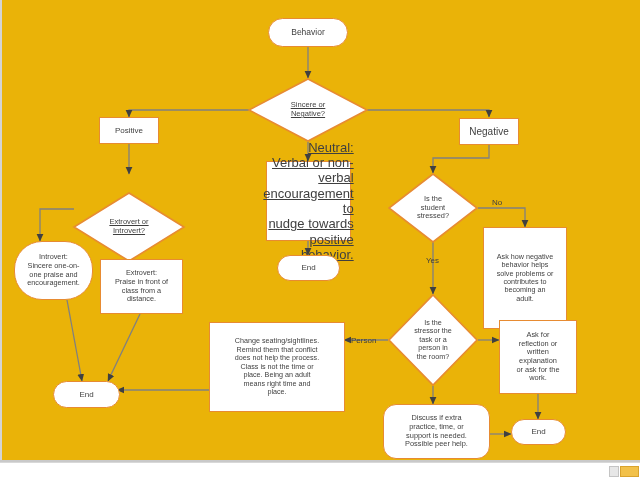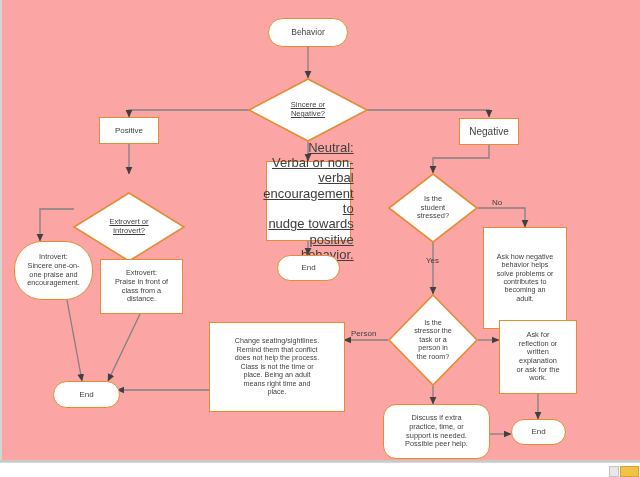--- a/index.html
+++ b/index.html
@@ -4,21 +4,21 @@
 <style>
   html, body {
     margin: 0;
     padding: 0;
     background: #ffffff;
   }
   #canvas {
     position: relative;
     width: 640px;
     height: 477px;
-    background: #fca5a5;
+    background: #eab308;
     overflow: hidden;
     font-family: "Liberation Sans", sans-serif;
   }
   #page-edge-left {
     position: absolute;
     left: 0; top: 0;
     width: 2px; height: 462px;
     background: #d4d4d4;
   }
   #page-edge-bottom {
@@ -258,15 +258,15 @@
 practice, time, or
 support is needed.
 Possible peer help.</div>
 
   <div class="node terminator" style="left:511px; top:419px; width:55px; height:26px; font-size:8px;">End</div>
 
   <div class="edge-label" style="left:484px; top:198px; font-size:8px;margin-left:8px;">No</div>
 
   <div class="edge-label" style="left:426px; top:256px; font-size:8px;">Yes</div>
 
-  <div class="edge-label" style="left:351px; top:329px; font-size:8px;">Person</div>
+  <div class="edge-label" style="left:351px; top:336px; font-size:8px;">Person</div>
 
 </div>
 
 </body></html>

